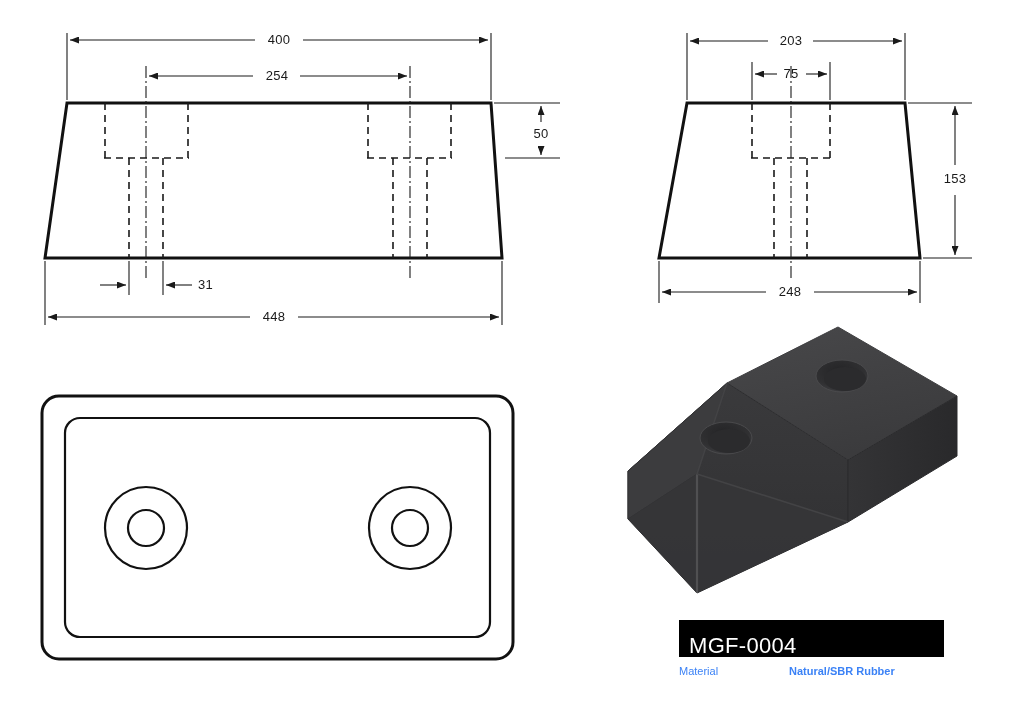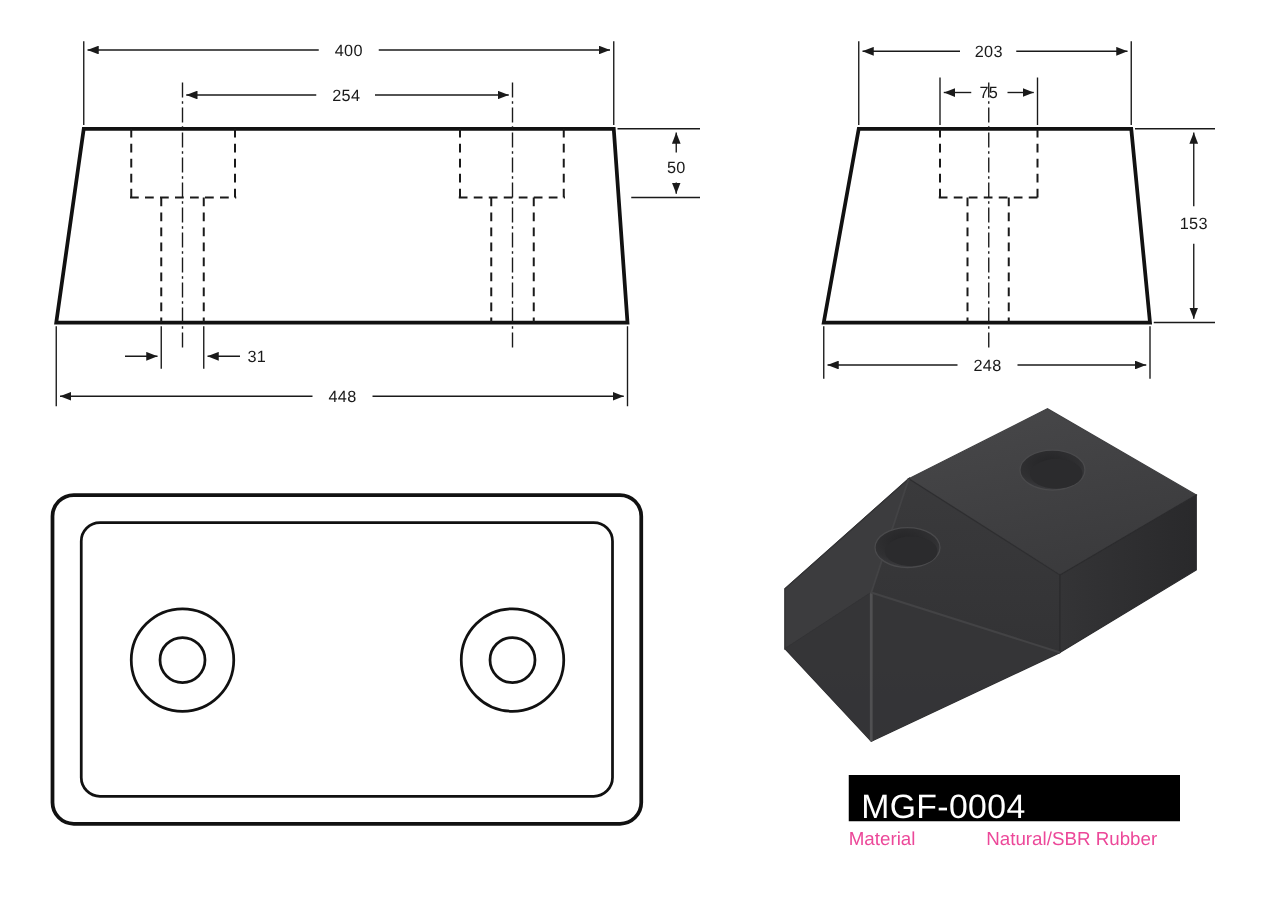--- a/index.html
+++ b/index.html
@@ -85,40 +85,41 @@
     background: #000000;
     color: #ffffff;
     height: 37px;
     display: flex;
     align-items: center;
     padding-left: 10px;
     box-sizing: border-box;
   }
   #part-number-bar .pn {
     font-family: "Liberation Sans", sans-serif;
-    font-size: 27px;
+    font-size: 22px;
     letter-spacing: 0.3px;
     line-height: 1;
     margin-top: 14px;
   }
   #spec-table {
     margin-top: 6px;
-    font-size: 15px;
-    color: #ec4899;
+    font-size: 11px;
+    color: #3b82f6;
   }
   .spec-row {
     display: flex;
     line-height: 17px;
   }
   .spec-key {
     width: 110px;
     flex: 0 0 110px;
   }
   .spec-val {
     flex: 1 1 auto;
+    font-weight: bold;
   }
 </style>
 </head>
 <body>
 
 <div id="sheet">
 
   <svg id="drawing-svg" viewBox="0 0 1024 724" xmlns="http://www.w3.org/2000/svg">
 
     <defs>

